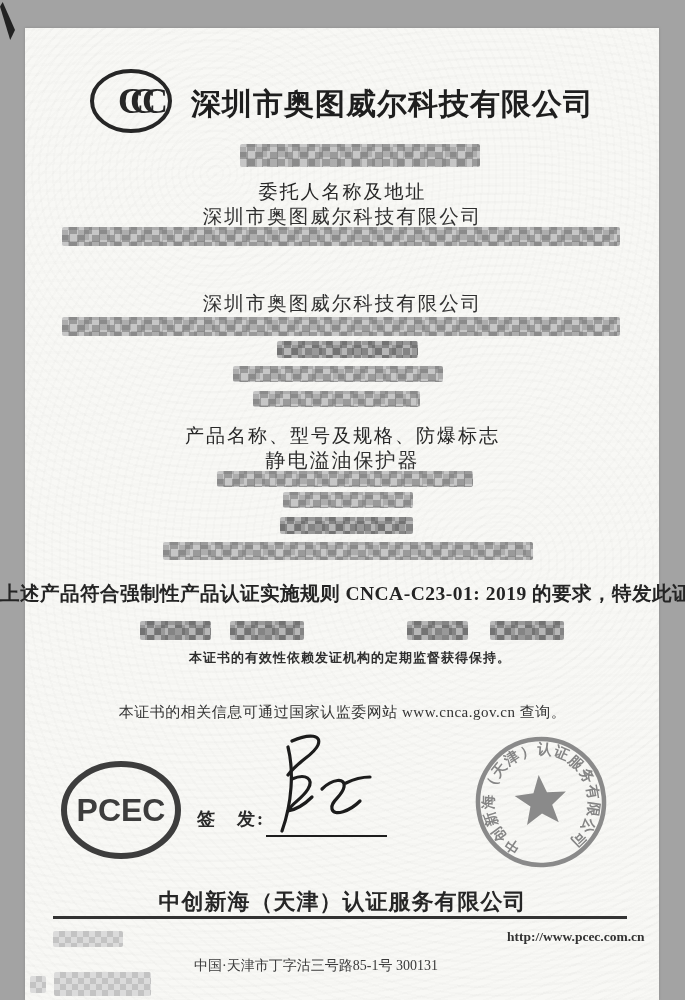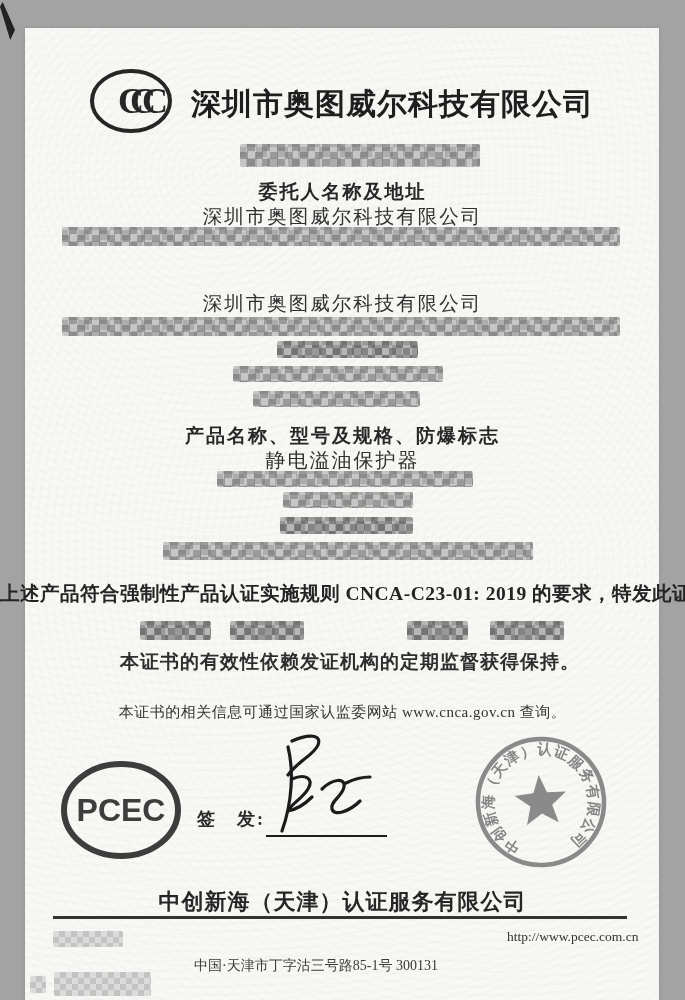--- a/index.html
+++ b/index.html
@@ -12,33 +12,33 @@
           repeating-radial-gradient(circle at 30% 15%, rgba(0,0,0,0.012) 0 2px, transparent 2px 7px),
           repeating-radial-gradient(circle at 75% 55%, rgba(0,0,0,0.010) 0 2px, transparent 2px 8px),
           repeating-linear-gradient(178deg, rgba(0,0,0,0.008) 0 3px, transparent 3px 9px);
         box-shadow:0 0 3px rgba(0,0,0,0.14);}
   .corner-mark{position:absolute;left:0;top:2px;width:15px;height:38px;background:#222;
         clip-path:polygon(18% 0, 100% 74%, 68% 100%, 0 12%);}
   
   .row{position:absolute;left:0;right:0;text-align:center;white-space:nowrap;}
   .title{position:absolute;left:191px;top:84px;font-size:30px;font-weight:bold;
          letter-spacing:1px;color:#1e1e1e;white-space:nowrap;}
-  .field-label{font-size:19px;font-weight:bold;letter-spacing:2px;color:#272727;}
+  .field-label{font-size:19px;font-weight:normal;letter-spacing:2px;color:#272727;}
   .field-value{font-size:19.5px;letter-spacing:2px;color:#303030;}
   .ul{display:inline-block;border-bottom:1px solid #fca5a5;padding:0 3px 2px 3px;}
   .statement{top:580px;font-size:19.5px;font-weight:bold;letter-spacing:0.5px;color:#242424;}
-  .note1{top:649px;font-size:19px;font-weight:bold;letter-spacing:1px;color:#2e2e2e;padding-left:15px;}
+  .note1{top:649px;font-size:13px;font-weight:bold;letter-spacing:1px;color:#2e2e2e;padding-left:15px;}
   .note2{top:671px;font-size:15px;letter-spacing:0.5px;color:#333;margin-top:32px;}
   .company-line{top:887px;font-size:22px;font-weight:bold;letter-spacing:1px;color:#262626;
         font-family:"Liberation Sans","DejaVu Sans",sans-serif;}
   .rule{position:absolute;left:53px;top:916px;width:574px;height:3px;background:#333;}
   .footer-address{position:absolute;left:106px;top:929px;width:420px;text-align:center;
         font-size:14px;color:#3a3a3a;white-space:nowrap;margin-top:28px;}
   .footer-web{position:absolute;left:507px;top:929px;width:152px;text-align:left;
-        font-size:13.5px;font-weight:normal;color:#333;white-space:nowrap;}
+        font-size:13.5px;font-weight:bold;color:#333;white-space:nowrap;}
   .sign-label{position:absolute;left:197px;top:800px;font-size:18px;font-weight:600;
         letter-spacing:2px;white-space:pre;color:#2a2a2a;margin-top:7px;}
   .sig-line{position:absolute;left:266px;top:835px;width:121px;height:2px;background:#1d1d1d;}
   
   .mosaic{position:absolute;border-radius:2px;
     background:
       repeating-conic-gradient(rgba(104,104,104,.50) 0% 25%, rgba(168,168,168,.18) 0% 50%) 0px 0px / 15px 15px,
       repeating-conic-gradient(rgba(128,128,128,.42) 0% 25%, rgba(196,196,196,.22) 0% 50%) 6px 3px / 21px 21px,
       #cfcfcf;}
   .mosaic.dark{

